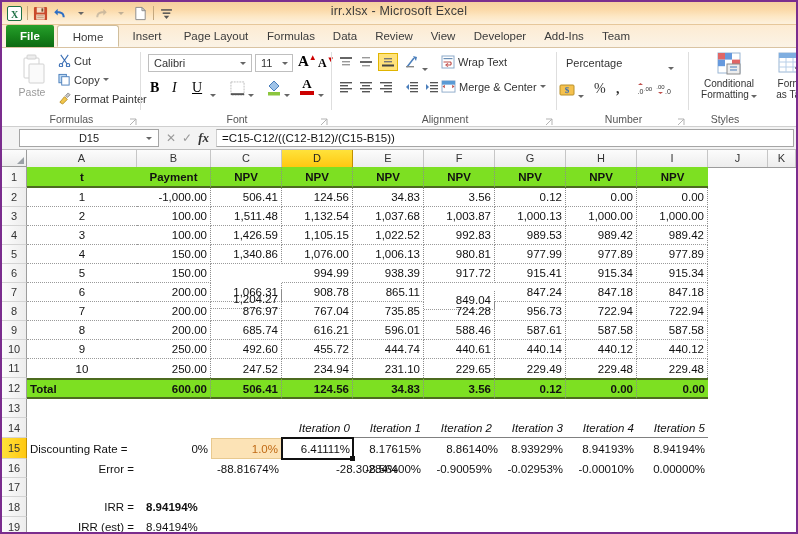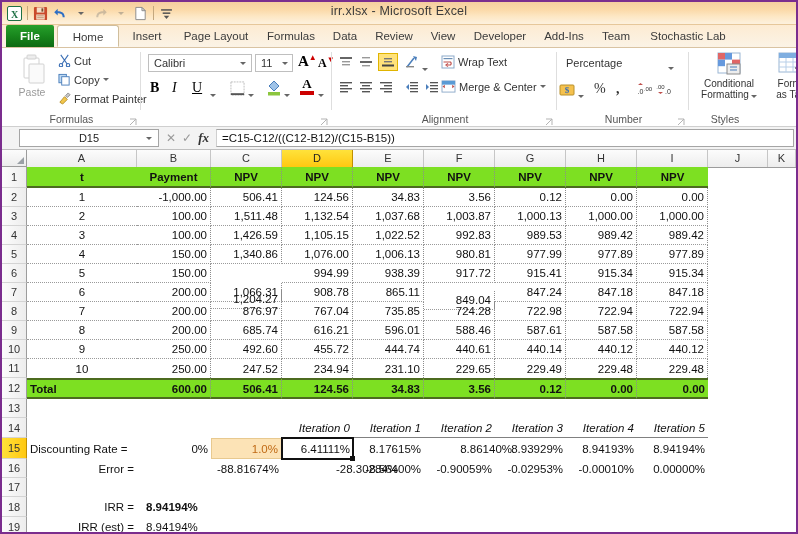--- a/index.html
+++ b/index.html
@@ -224,21 +224,20 @@
     <div class="tab active" style="left:55px;width:62px;text-align:center;padding:0;">Home</div>
     <div class="tab" style="left:120px;width:50px;text-align:center;padding:0;">Insert</div>
     <div class="tab" style="left:172px;width:84px;text-align:center;padding:0;">Page Layout</div>
     <div class="tab" style="left:258px;width:62px;text-align:center;padding:0;">Formulas</div>
     <div class="tab" style="left:322px;width:42px;text-align:center;padding:0;">Data</div>
     <div class="tab" style="left:366px;width:52px;text-align:center;padding:0;">Review</div>
     <div class="tab" style="left:420px;width:42px;text-align:center;padding:0;">View</div>
     <div class="tab" style="left:464px;width:68px;text-align:center;padding:0;">Developer</div>
     <div class="tab" style="left:534px;width:56px;text-align:center;padding:0;">Add-Ins</div>
     <div class="tab" style="left:592px;width:44px;text-align:center;padding:0;">Team</div>
-    <div class="tab" style="left:638px;width:96px;text-align:center;padding:0;">Stochastic Lab</div>
   </div>
 
   <div class="ribbon">
 
     <div class="grp" style="left:0;width:139px;">
       <div style="position:absolute;left:8px;top:6px;width:44px;text-align:center;">
         <svg width="30" height="32" viewBox="0 0 30 32" style="opacity:.45">
           <rect x="7" y="4" width="15" height="20" rx="1" fill="#fff" stroke="#9A9A9A"></rect>
           <rect x="10" y="1" width="9" height="4" rx="1" fill="#D8D8D8" stroke="#9A9A9A"></rect>
           <rect x="12" y="10" width="15" height="19" rx="1" fill="#F5F5F5" stroke="#9A9A9A"></rect>
@@ -309,20 +308,21 @@
           <path d="M3 7 L8 2 L13 7 L8 12 Z" fill="#9FC3E8" stroke="#4A7EBB"></path>
           <rect x="2" y="13" width="12" height="3.5" fill="#8CC63F"></rect>
         </svg>
       </div>
       <div style="position:absolute;left:142px;top:39px;"><span class="arrowdn"></span></div>
       <div style="position:absolute;left:158px;top:30px;text-align:center;">
         <div style="font-size:13px;font-weight:bold;font-family:'Liberation Serif',serif;line-height:12px;">A</div>
         <div style="width:14px;height:3.5px;background:#CC0000;margin-top:1px;"></div>
       </div>
       <div style="position:absolute;left:176px;top:39px;"><span class="arrowdn"></span></div>
+      <div class="glabel">Font</div>
       <div class="dlg">
         <svg width="8" height="8" viewBox="0 0 8 8">
             <path d="M1 1 h6 v6" fill="none" stroke="#777"></path>
             <path d="M1 7 L7 1" stroke="#777"></path>
           </svg>
       </div>
       <div class="gdiv"></div>
     </div>
 
     <div class="grp" style="left:556px;width:131px;">
@@ -616,21 +616,21 @@
       <div class="cell r hsep vsep" style="left:493px;top:133px;width:71px;height:19px;">847.24</div>
       <div class="cell r hsep vsep" style="left:564px;top:133px;width:71px;height:19px;">847.18</div>
       <div class="cell r hsep vsep" style="left:635px;top:133px;width:71px;height:19px;">847.18</div>
 
       <div class="cell c hsep" style="left:25px;top:152px;width:110px;height:19px;">7</div>
       <div class="cell r hsep vsep" style="left:135px;top:152px;width:74px;height:19px;">200.00</div>
       <div class="cell r hsep vsep" style="left:209px;top:152px;width:71px;height:19px;">876.97</div>
       <div class="cell r hsep vsep" style="left:280px;top:152px;width:71px;height:19px;">767.04</div>
       <div class="cell r hsep vsep" style="left:351px;top:152px;width:71px;height:19px;">735.85</div>
       <div class="cell r hsep vsep" style="left:422px;top:152px;width:71px;height:19px;">724.28</div>
-      <div class="cell r hsep vsep" style="left:493px;top:152px;width:71px;height:19px;">722.98</div>
+      <div class="cell r hsep vsep" style="left:493px;top:152px;width:71px;height:19px;">956.73</div>
       <div class="cell r hsep vsep" style="left:564px;top:152px;width:71px;height:19px;">722.94</div>
       <div class="cell r hsep vsep" style="left:635px;top:152px;width:71px;height:19px;">722.94</div>
 
       <div class="cell c hsep" style="left:25px;top:171px;width:110px;height:19px;">8</div>
       <div class="cell r hsep vsep" style="left:135px;top:171px;width:74px;height:19px;">200.00</div>
       <div class="cell r hsep vsep" style="left:209px;top:171px;width:71px;height:19px;">685.74</div>
       <div class="cell r hsep vsep" style="left:280px;top:171px;width:71px;height:19px;">616.21</div>
       <div class="cell r hsep vsep" style="left:351px;top:171px;width:71px;height:19px;">596.01</div>
       <div class="cell r hsep vsep" style="left:422px;top:171px;width:71px;height:19px;">588.46</div>
       <div class="cell r hsep vsep" style="left:493px;top:171px;width:71px;height:19px;">587.61</div>
@@ -674,21 +674,21 @@
     <div class="cell r italic grayline" style="left:493px;top:268px;width:71px;height:20px;">Iteration 3</div>
     <div class="cell r italic grayline" style="left:564px;top:268px;width:71px;height:20px;">Iteration 4</div>
     <div class="cell r italic grayline" style="left:635px;top:268px;width:71px;height:20px;">Iteration 5</div>
 
     <div class="cell l" style="left:25px;top:288px;width:110px;height:21px;">Discounting Rate =</div>
     <div class="cell r" style="left:135px;top:288px;width:74px;height:21px;">0%</div>
     <div class="cell r peach" style="left:209px;top:288px;width:71px;height:21px;">1.0%</div>
     <div class="cell r selcell" style="left:280px;top:288px;width:71px;height:21px;">6.41111%</div>
     <div class="fillhandle" style="left:348px;top:306px;"></div>
     <div class="cell r" style="left:351px;top:288px;width:71px;height:21px;">8.17615%</div>
-    <div class="cell r" style="left:442px;top:288px;width:71px;height:21px;">8.86140%</div>
+    <div class="cell r" style="left:428px;top:288px;width:71px;height:21px;">8.86140%</div>
     <div class="cell r" style="left:493px;top:288px;width:71px;height:21px;">8.93929%</div>
     <div class="cell r" style="left:564px;top:288px;width:71px;height:21px;">8.94193%</div>
     <div class="cell r" style="left:635px;top:288px;width:71px;height:21px;">8.94194%</div>
 
     <div class="cell r" style="left:25px;top:309px;width:110px;height:19px;">Error =</div>
     <div class="cell r" style="left:209px;top:309px;width:71px;height:19px;">-88.81674%</div>
     <div class="cell r" style="left:280px;top:309px;width:71px;height:19px;margin-left:48px;">-28.30284%</div>
     <div class="cell r" style="left:351px;top:309px;width:71px;height:19px;">-8.56400%</div>
     <div class="cell r" style="left:422px;top:309px;width:71px;height:19px;">-0.90059%</div>
     <div class="cell r" style="left:493px;top:309px;width:71px;height:19px;">-0.02953%</div>

